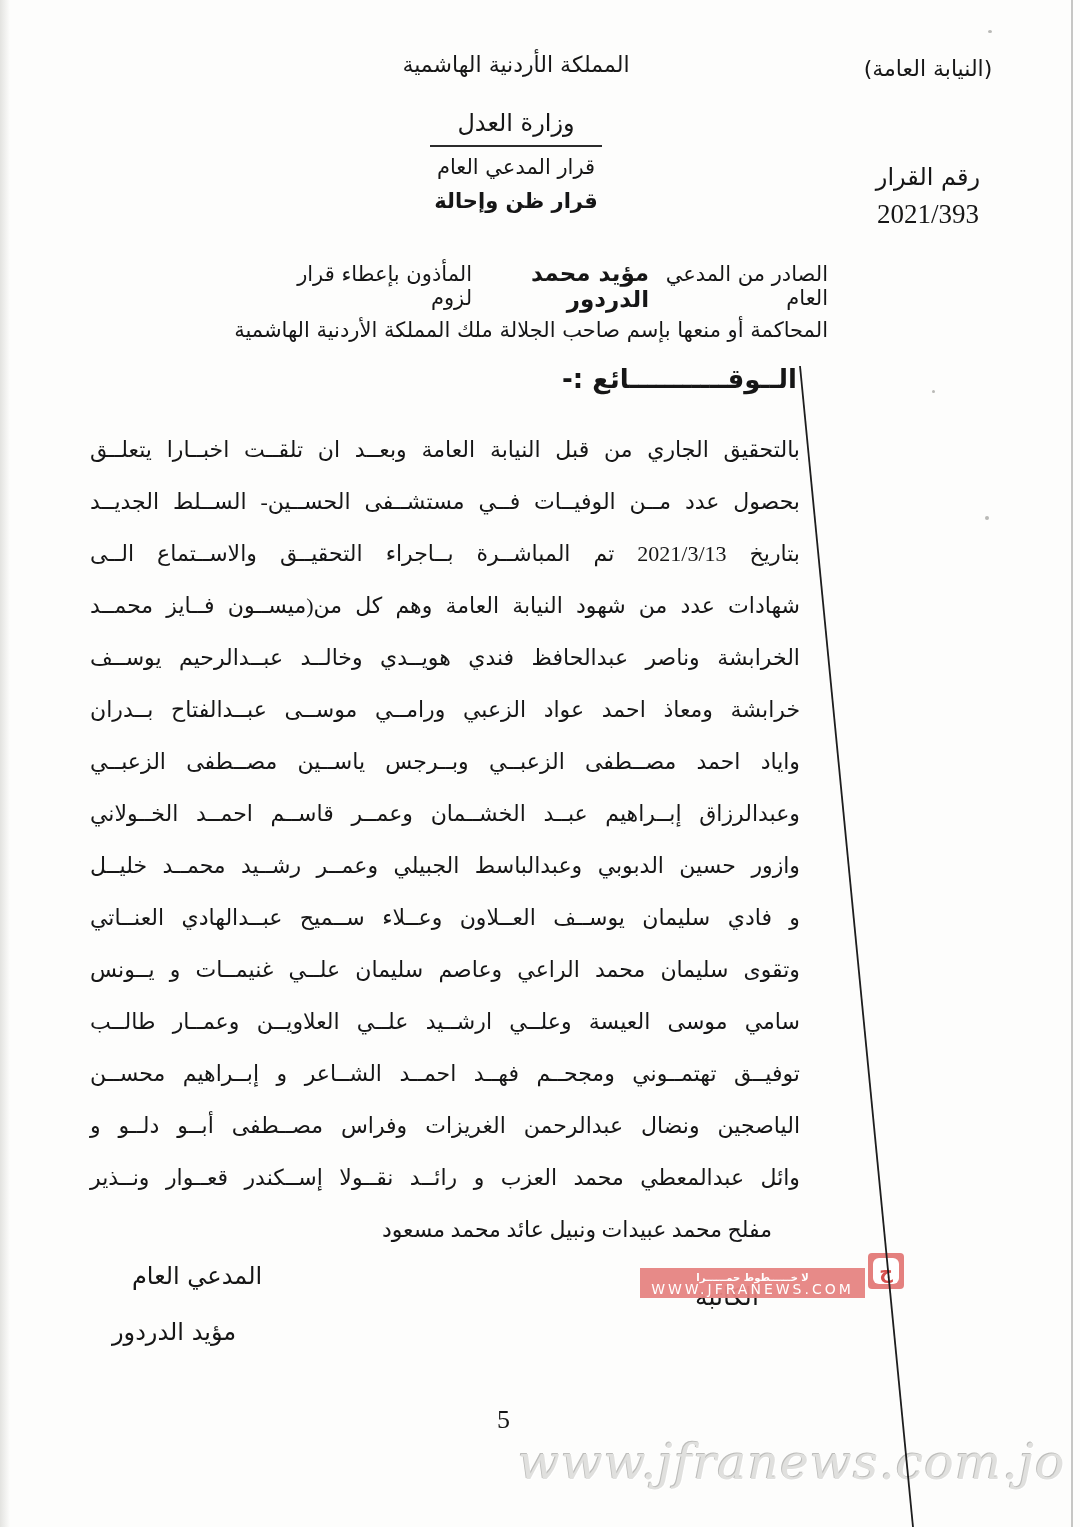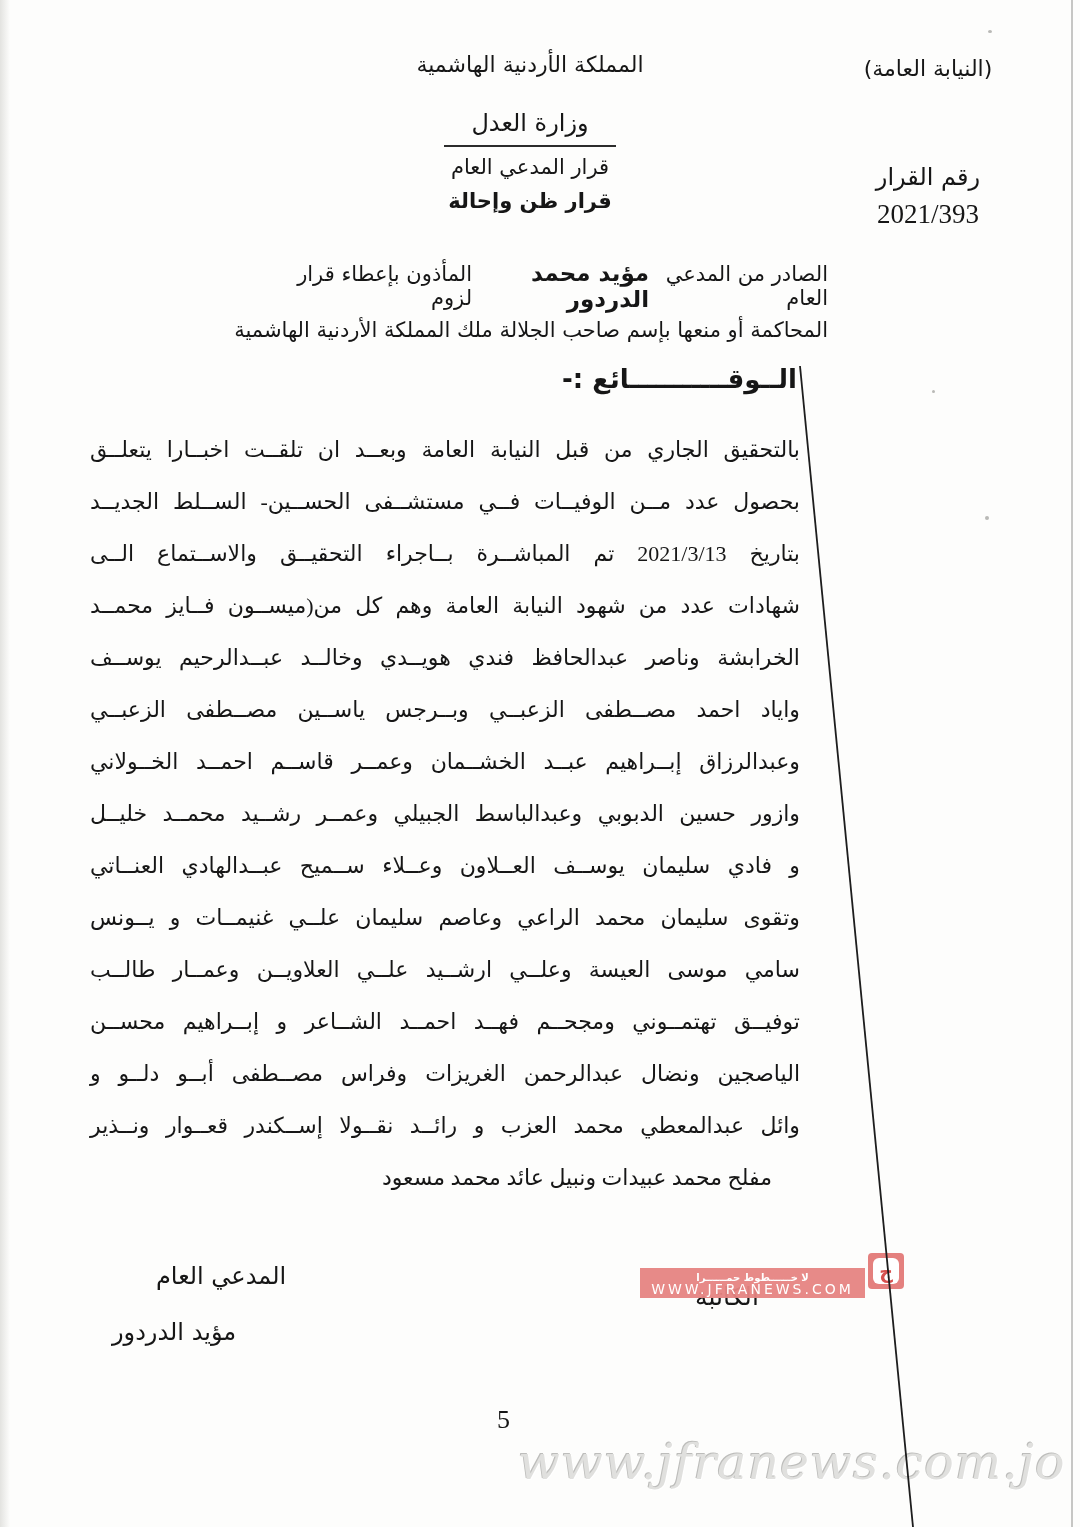--- a/index.html
+++ b/index.html
@@ -11,21 +11,21 @@
     overflow:hidden;
     font-family:"DejaVu Sans",sans-serif;
     color:#161616;
   }
   .left-edge{position:absolute;left:0;top:0;width:10px;height:100%;
     background:linear-gradient(to right,#e3e3e0,rgba(255,255,255,0));}
   .right-edge-line{position:absolute;left:1071px;top:0;width:2px;height:100%;background:#c6c6c4;}
   .speck{position:absolute;background:#b9b9b6;border-radius:50%;}
 
   
-  .center-header{position:absolute;left:330px;top:52px;width:400px;text-align:center;direction:rtl;}
+  .center-header{position:absolute;left:316px;top:52px;width:400px;text-align:center;direction:rtl;}
   .kingdom{font-size:22px;letter-spacing:.5px;}
   .ministry{font-size:24px;margin-top:32px;}
   .ministry-underline{width:172px;height:2px;background:#2c2c2c;margin:8px auto 0 auto;}
   .doc-type{font-size:21px;margin-top:8px;}
   .decision-title{font-size:21px;font-weight:bold;margin-top:10px;}
 
   .right-header{position:absolute;left:848px;top:56px;width:160px;text-align:center;direction:rtl;}
   .stamp-line{font-size:22px;}
   .decision-no-label{font-size:24px;margin-top:82px;}
   .decision-no{font-size:27px;margin-top:8px;
@@ -40,21 +40,21 @@
   
   .facts-heading{position:absolute;right:283px;top:364px;font-size:26px;font-weight:bold;direction:rtl;}
   .facts-body{position:absolute;left:60px;top:424px;width:740px;direction:rtl;
     font-family:"Liberation Serif","DejaVu Sans",sans-serif;}
   .facts-line{height:52px;line-height:52px;font-size:22px;white-space:nowrap;
     text-align:justify;text-align-last:justify;margin-left:30px;}
   .facts-line.short{text-align:right;text-align-last:right;padding-left:0;padding-right:28px;}
 
   
   .sig{position:absolute;direction:rtl;font-size:24px;}
-  .sig-left-title{left:132px;top:1262px;margin-left:24px;}
+  .sig-left-title{left:132px;top:1262px;}
   .sig-left-name{left:112px;top:1318px;}
   .sig-right-title{left:695px;top:1282px;font-size:25px;}
 
   
   .stamp-banner{position:absolute;left:640px;top:1253px;display:flex;direction:rtl;align-items:stretch;}
   .stamp-logo{width:36px;height:36px;background:#e4807e;border-radius:4px;
     display:flex;align-items:center;justify-content:center;margin-left:3px;}
   .stamp-logo-inner{width:26px;height:26px;background:#fff;border-radius:6px;
     display:flex;align-items:center;justify-content:center;
     color:#d6504e;font-size:19px;font-weight:bold;line-height:1;}
@@ -107,20 +107,21 @@
     <div class="preamble-l2">المحاكمة أو منعها بإسم صاحب الجلالة ملك المملكة الأردنية الهاشمية</div>
   </div>
 
   <div class="facts-heading">الــوقـــــــــــائع :-</div>
   <div class="facts-body">
     <div class="facts-line">بالتحقيق الجاري من قبل النيابة العامة وبعــد ان تلقــت اخبــارا يتعلــق</div>
     <div class="facts-line">بحصول عدد مــن الوفيــات فــي مستشــفى الحســين- الســلط الجديــد</div>
     <div class="facts-line">بتاريخ 2021/3/13 تم المباشــرة بــاجراء التحقيــق والاســتماع الــى</div>
     <div class="facts-line">شهادات عدد من شهود النيابة العامة  وهم كل من(ميســون فــايز محمــد</div>
     <div class="facts-line">الخرابشة وناصر عبدالحافظ فندي هويــدي وخالــد عبــدالرحيم يوســف</div>
+    <div class="facts-line">خرابشة ومعاذ احمد عواد الزعبي ورامــي موســى عبــدالفتاح بــدران</div>
     <div class="facts-line">واياد احمد مصــطفى الزعبــي وبــرجس ياســين مصــطفى الزعبــي</div>
     <div class="facts-line">وعبدالرزاق إبــراهيم عبــد الخشــمان وعمــر قاســم احمــد الخــولاني</div>
     <div class="facts-line">وازور حسين الدبوبي وعبدالباسط الجبيلي وعمــر رشــيد محمــد خليــل</div>
     <div class="facts-line">و فادي سليمان يوســف العــلاون وعــلاء ســميح عبــدالهادي العنــاتي</div>
     <div class="facts-line">وتقوى سليمان محمد الراعي وعاصم سليمان علــي غنيمــات و يــونس</div>
     <div class="facts-line">سامي موسى العيسة وعلــي ارشــيد علــي العلاويــن وعمــار طالــب</div>
     <div class="facts-line">توفيــق تهتمــوني ومجحــم فهــد احمــد الشــاعر و إبــراهيم محســن</div>
     <div class="facts-line">الياصجين ونضال عبدالرحمن الغريزات وفراس مصــطفى أبــو دلــو و</div>
     <div class="facts-line">وائل عبدالمعطي محمد العزب و رائــد نقــولا إســكندر قعــوار ونــذير</div>
     <div class="facts-line short">مفلح محمد عبيدات ونبيل عائد محمد مسعود</div>

